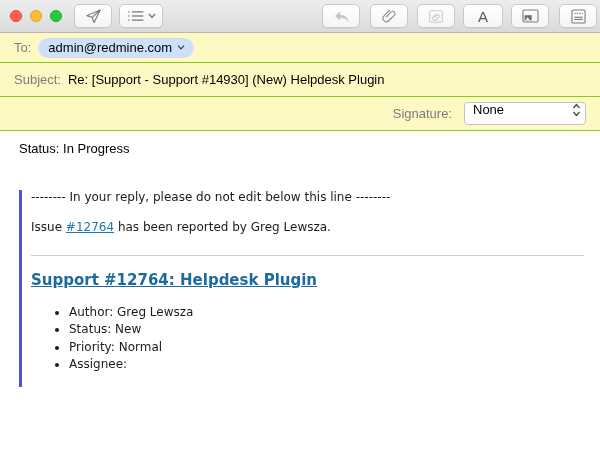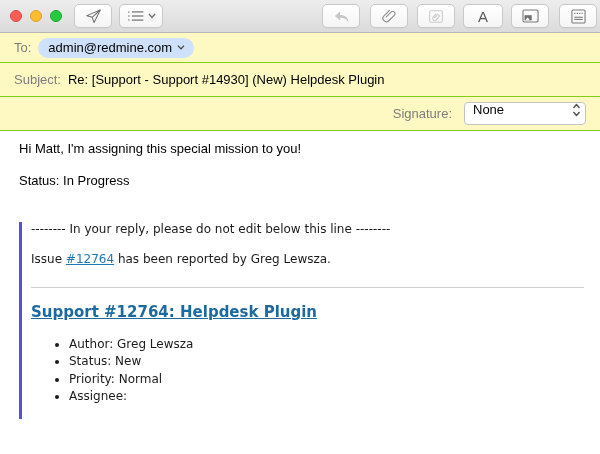--- a/index.html
+++ b/index.html
@@ -161,21 +161,20 @@
         <span>None</span>
         <svg width="9" height="16" viewBox="0 0 9 16" fill="none" stroke="#555555" stroke-width="1.5" stroke-linejoin="round">
           <path d="M1.5 6 L4.5 2.6 L7.5 6"></path>
             <path d="M1.5 10 L4.5 13.4 L7.5 10"></path>
         </svg>
       </span>
     </div>
   </div>
 
   <div class="mailbody">
-    <p class="greeting">Hi Matt, I'm assigning this special mission to you!</p>
     <p class="plain-line">Status: In Progress</p>
 
     <blockquote class="q1">
 
       <div class="redmine">
         <p class="redmine-divider">-------- In your reply, please do not edit below this line --------</p>
         <p class="issue-line"><span>Issue </span><a href="#">#12764</a><span> has been reported by Greg Lewsza.</span></p>
         <hr class="q-hr">
         <h2 class="issue-title"><a href="#">Support #12764: Helpdesk Plugin</a></h2>
         <ul class="detail-list">

